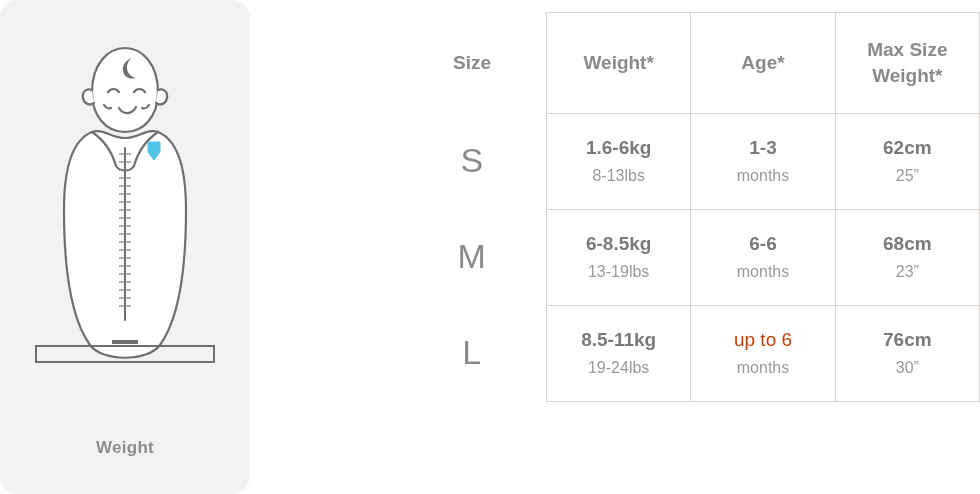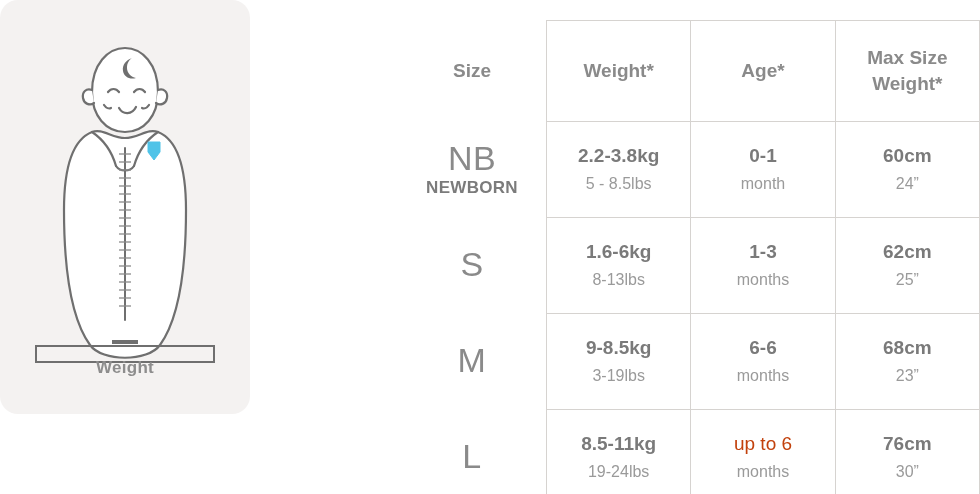--- a/index.html
+++ b/index.html
@@ -18,21 +18,21 @@
     width: 980px;
     height: 494px;
     position: relative;
     display: flex;
     box-sizing: border-box;
   }
 
   
   .illustration-panel {
     width: 250px;
-    height: 414px;
+    height: 494px;
     background: #f4f2f1;
     border-radius: 18px;
     position: relative;
     flex: 0 0 250px;
     box-sizing: border-box;
   }
   .illustration-caption {
     position: absolute;
     bottom: 36px;
     left: 0;
@@ -51,21 +51,21 @@
   }
 
   
   .gap {
     flex: 0 0 148px;
   }
 
   
   .table-wrap {
     flex: 1 1 auto;
-    padding-top: 20px;
+    padding-top: 12px;
     box-sizing: border-box;
   }
   table.size-table {
     border-collapse: collapse;
     width: 582px;
     table-layout: fixed;
   }
   table.size-table th, table.size-table td {
     border: 1px solid #d6d3d0;
     text-align: center;
@@ -215,85 +215,59 @@
           <th>Weight*</th>
           <th>Age*</th>
           <th>
             <div>Max Size</div>
             <div>Weight*</div>
           </th>
         </tr>
       </thead>
       <tbody>
 
+
         <tr>
           <td class="size-cell">
             <div class="cell-inner">
-              <div class="size-label-big">NB</div>
-              <div class="size-label-sub">NEWBORN</div>
-            </div>
-          </td>
-          <td>
-            <div class="cell-inner">
-              <div class="primary">2.2-3.8kg</div>
-              <div class="secondary">5 - 8.5lbs</div>
-            </div>
-          </td>
-          <td>
-            <div class="cell-inner">
-              <div class="primary">0-1</div>
-              <div class="secondary">month</div>
-            </div>
-          </td>
-          <td>
-            <div class="cell-inner">
-              <div class="primary">60cm</div>
-              <div class="secondary">24”</div>
+              <div class="size-label-big">S</div>
+              <div class="size-label-sub"></div>
+            </div>
+          </td>
+          <td>
+            <div class="cell-inner">
+              <div class="primary">1.6-6kg</div>
+              <div class="secondary">8-13lbs</div>
+            </div>
+          </td>
+          <td>
+            <div class="cell-inner">
+              <div class="primary">1-3</div>
+              <div class="secondary">months</div>
+            </div>
+          </td>
+          <td>
+            <div class="cell-inner">
+              <div class="primary">62cm</div>
+              <div class="secondary">25”</div>
             </div>
           </td>
         </tr>
 
         <tr>
           <td class="size-cell">
             <div class="cell-inner">
-              <div class="size-label-big">S</div>
-              <div class="size-label-sub"></div>
-            </div>
-          </td>
-          <td>
-            <div class="cell-inner">
-              <div class="primary">1.6-6kg</div>
-              <div class="secondary">8-13lbs</div>
-            </div>
-          </td>
-          <td>
-            <div class="cell-inner">
-              <div class="primary">1-3</div>
-              <div class="secondary">months</div>
-            </div>
-          </td>
-          <td>
-            <div class="cell-inner">
-              <div class="primary">62cm</div>
-              <div class="secondary">25”</div>
-            </div>
-          </td>
-        </tr>
-
-        <tr>
-          <td class="size-cell">
-            <div class="cell-inner">
               <div class="size-label-big">M</div>
               <div class="size-label-sub"></div>
             </div>
           </td>
           <td>
             <div class="cell-inner">
-              <div class="primary">9-8.5kg</div>
-              <div class="secondary">3-19lbs</div>
+              <div class="primary">6-8.5kg</div>
+              <div class="secondary">13-19lbs</div>
             </div>
           </td>
           <td>
             <div class="cell-inner">
               <div class="primary">6-6</div>
               <div class="secondary">months</div>
             </div>
           </td>
           <td>
             <div class="cell-inner">

